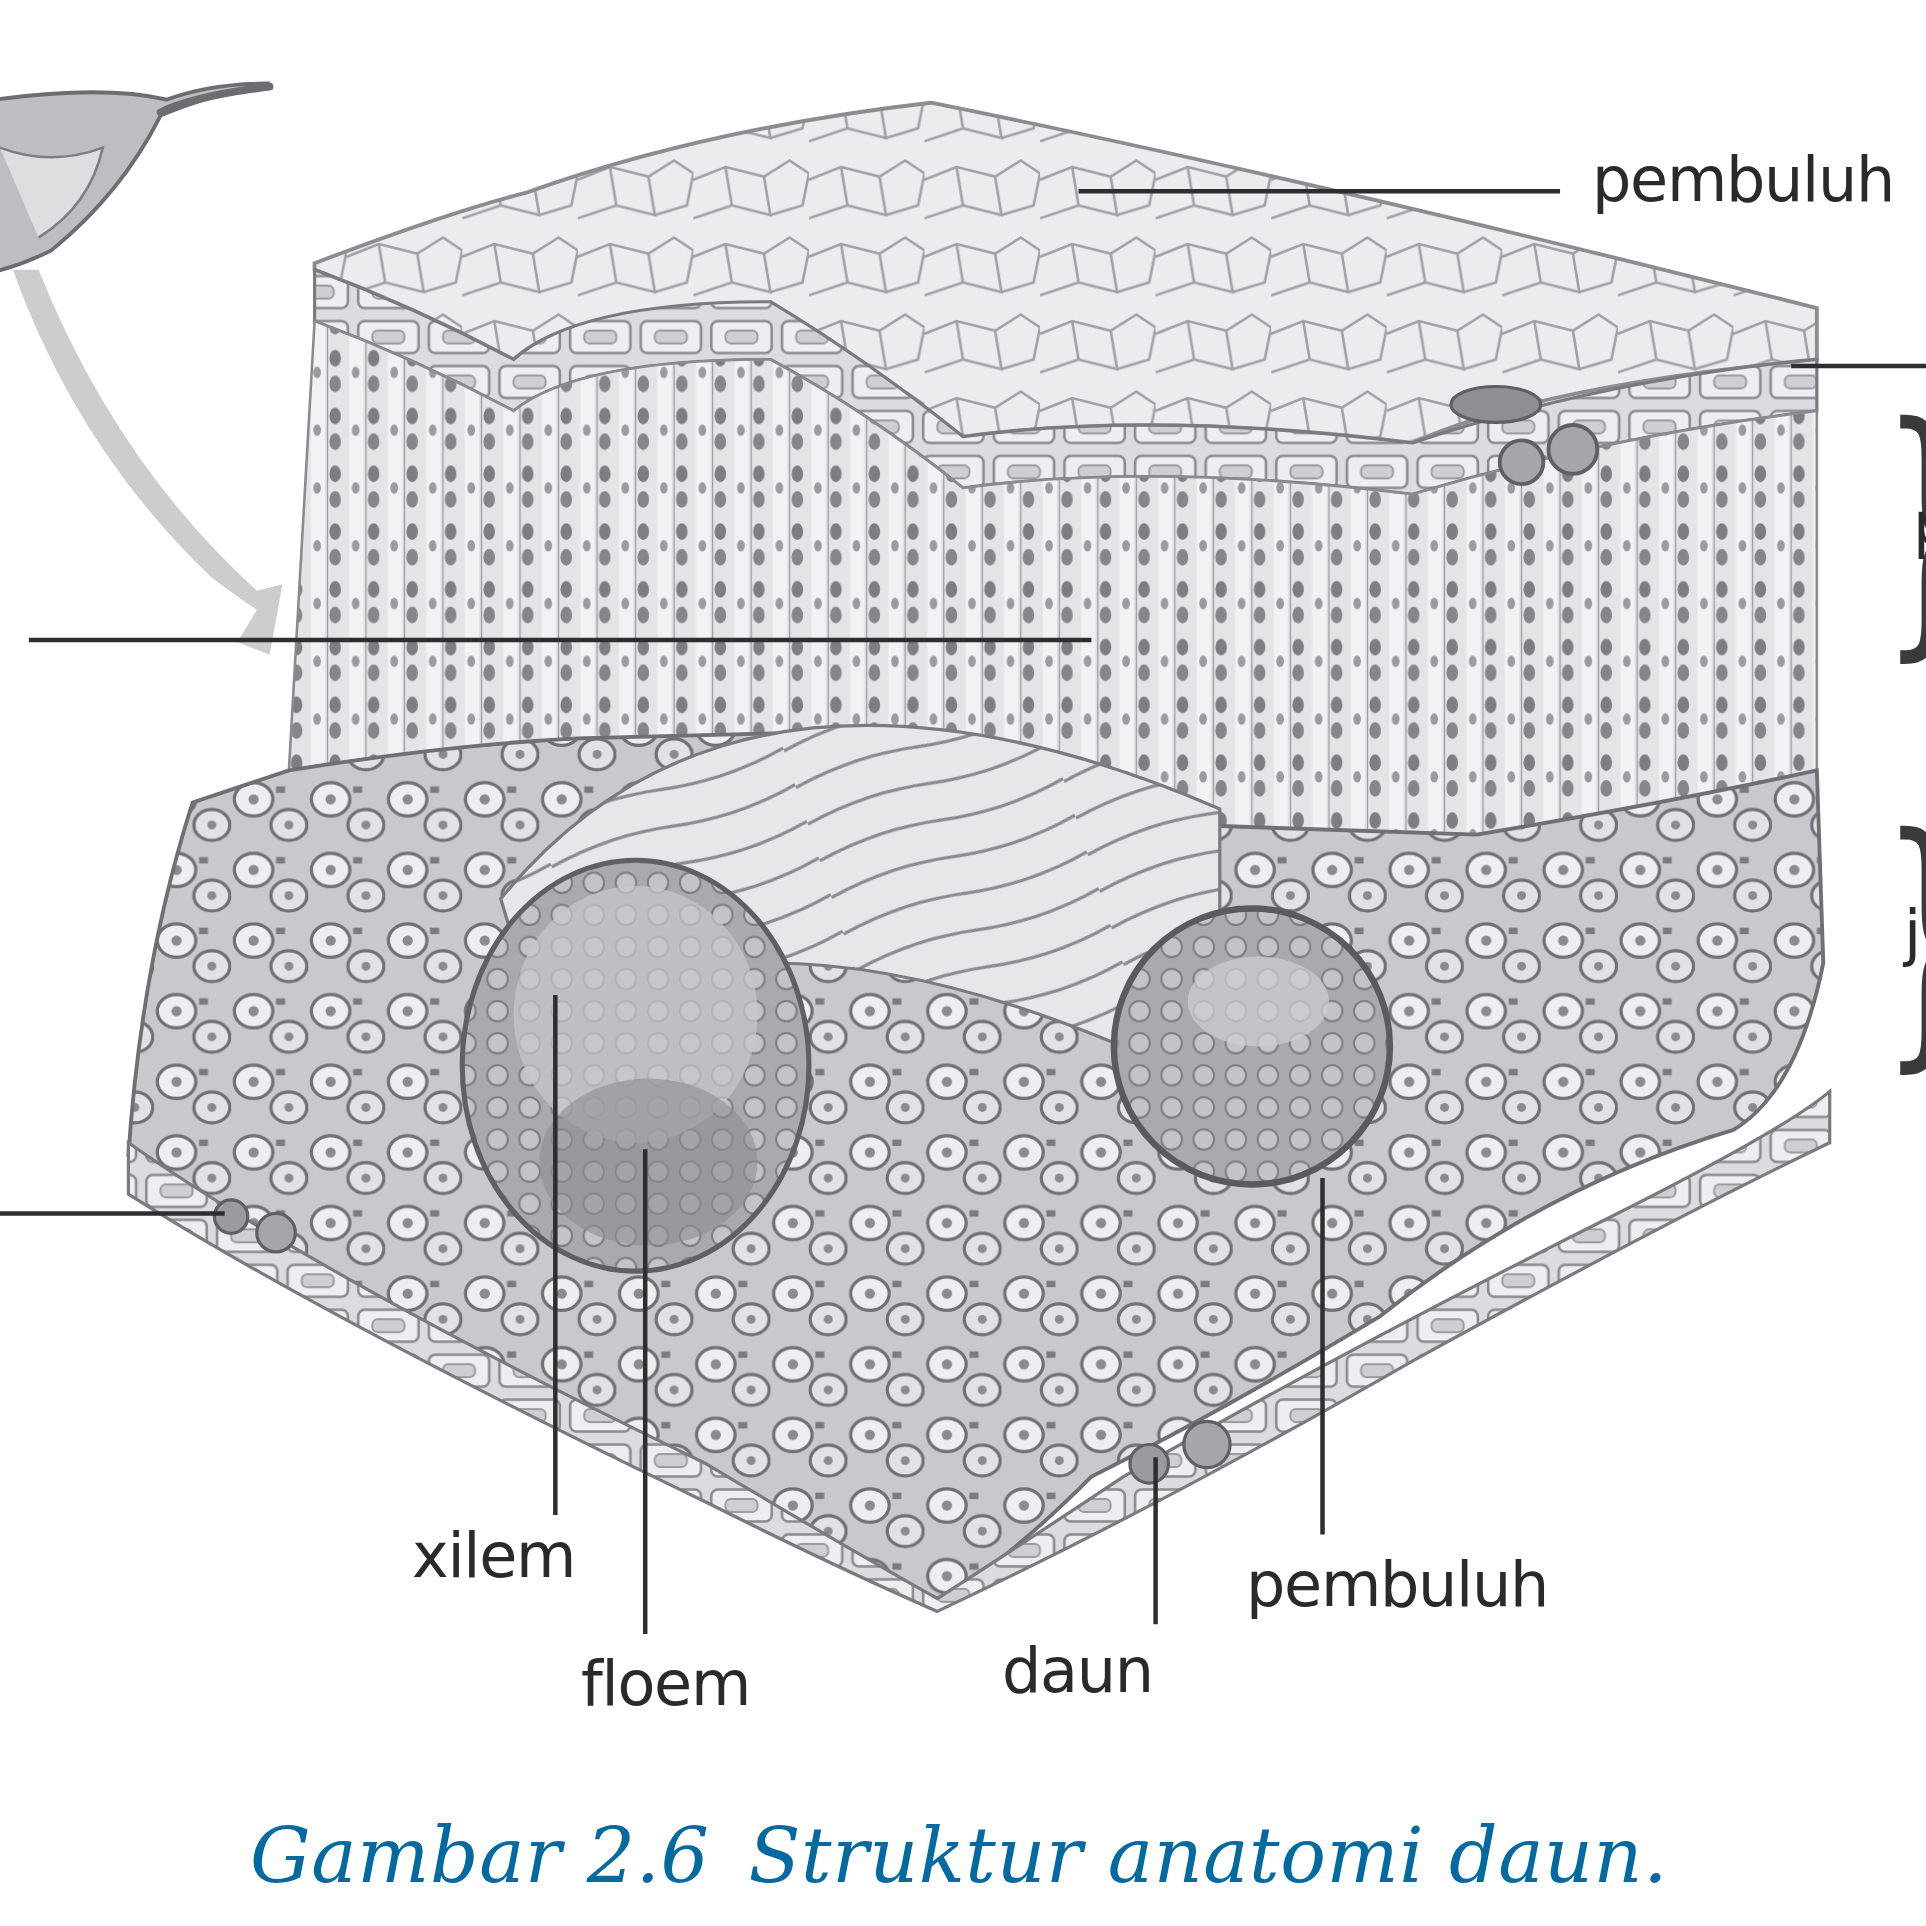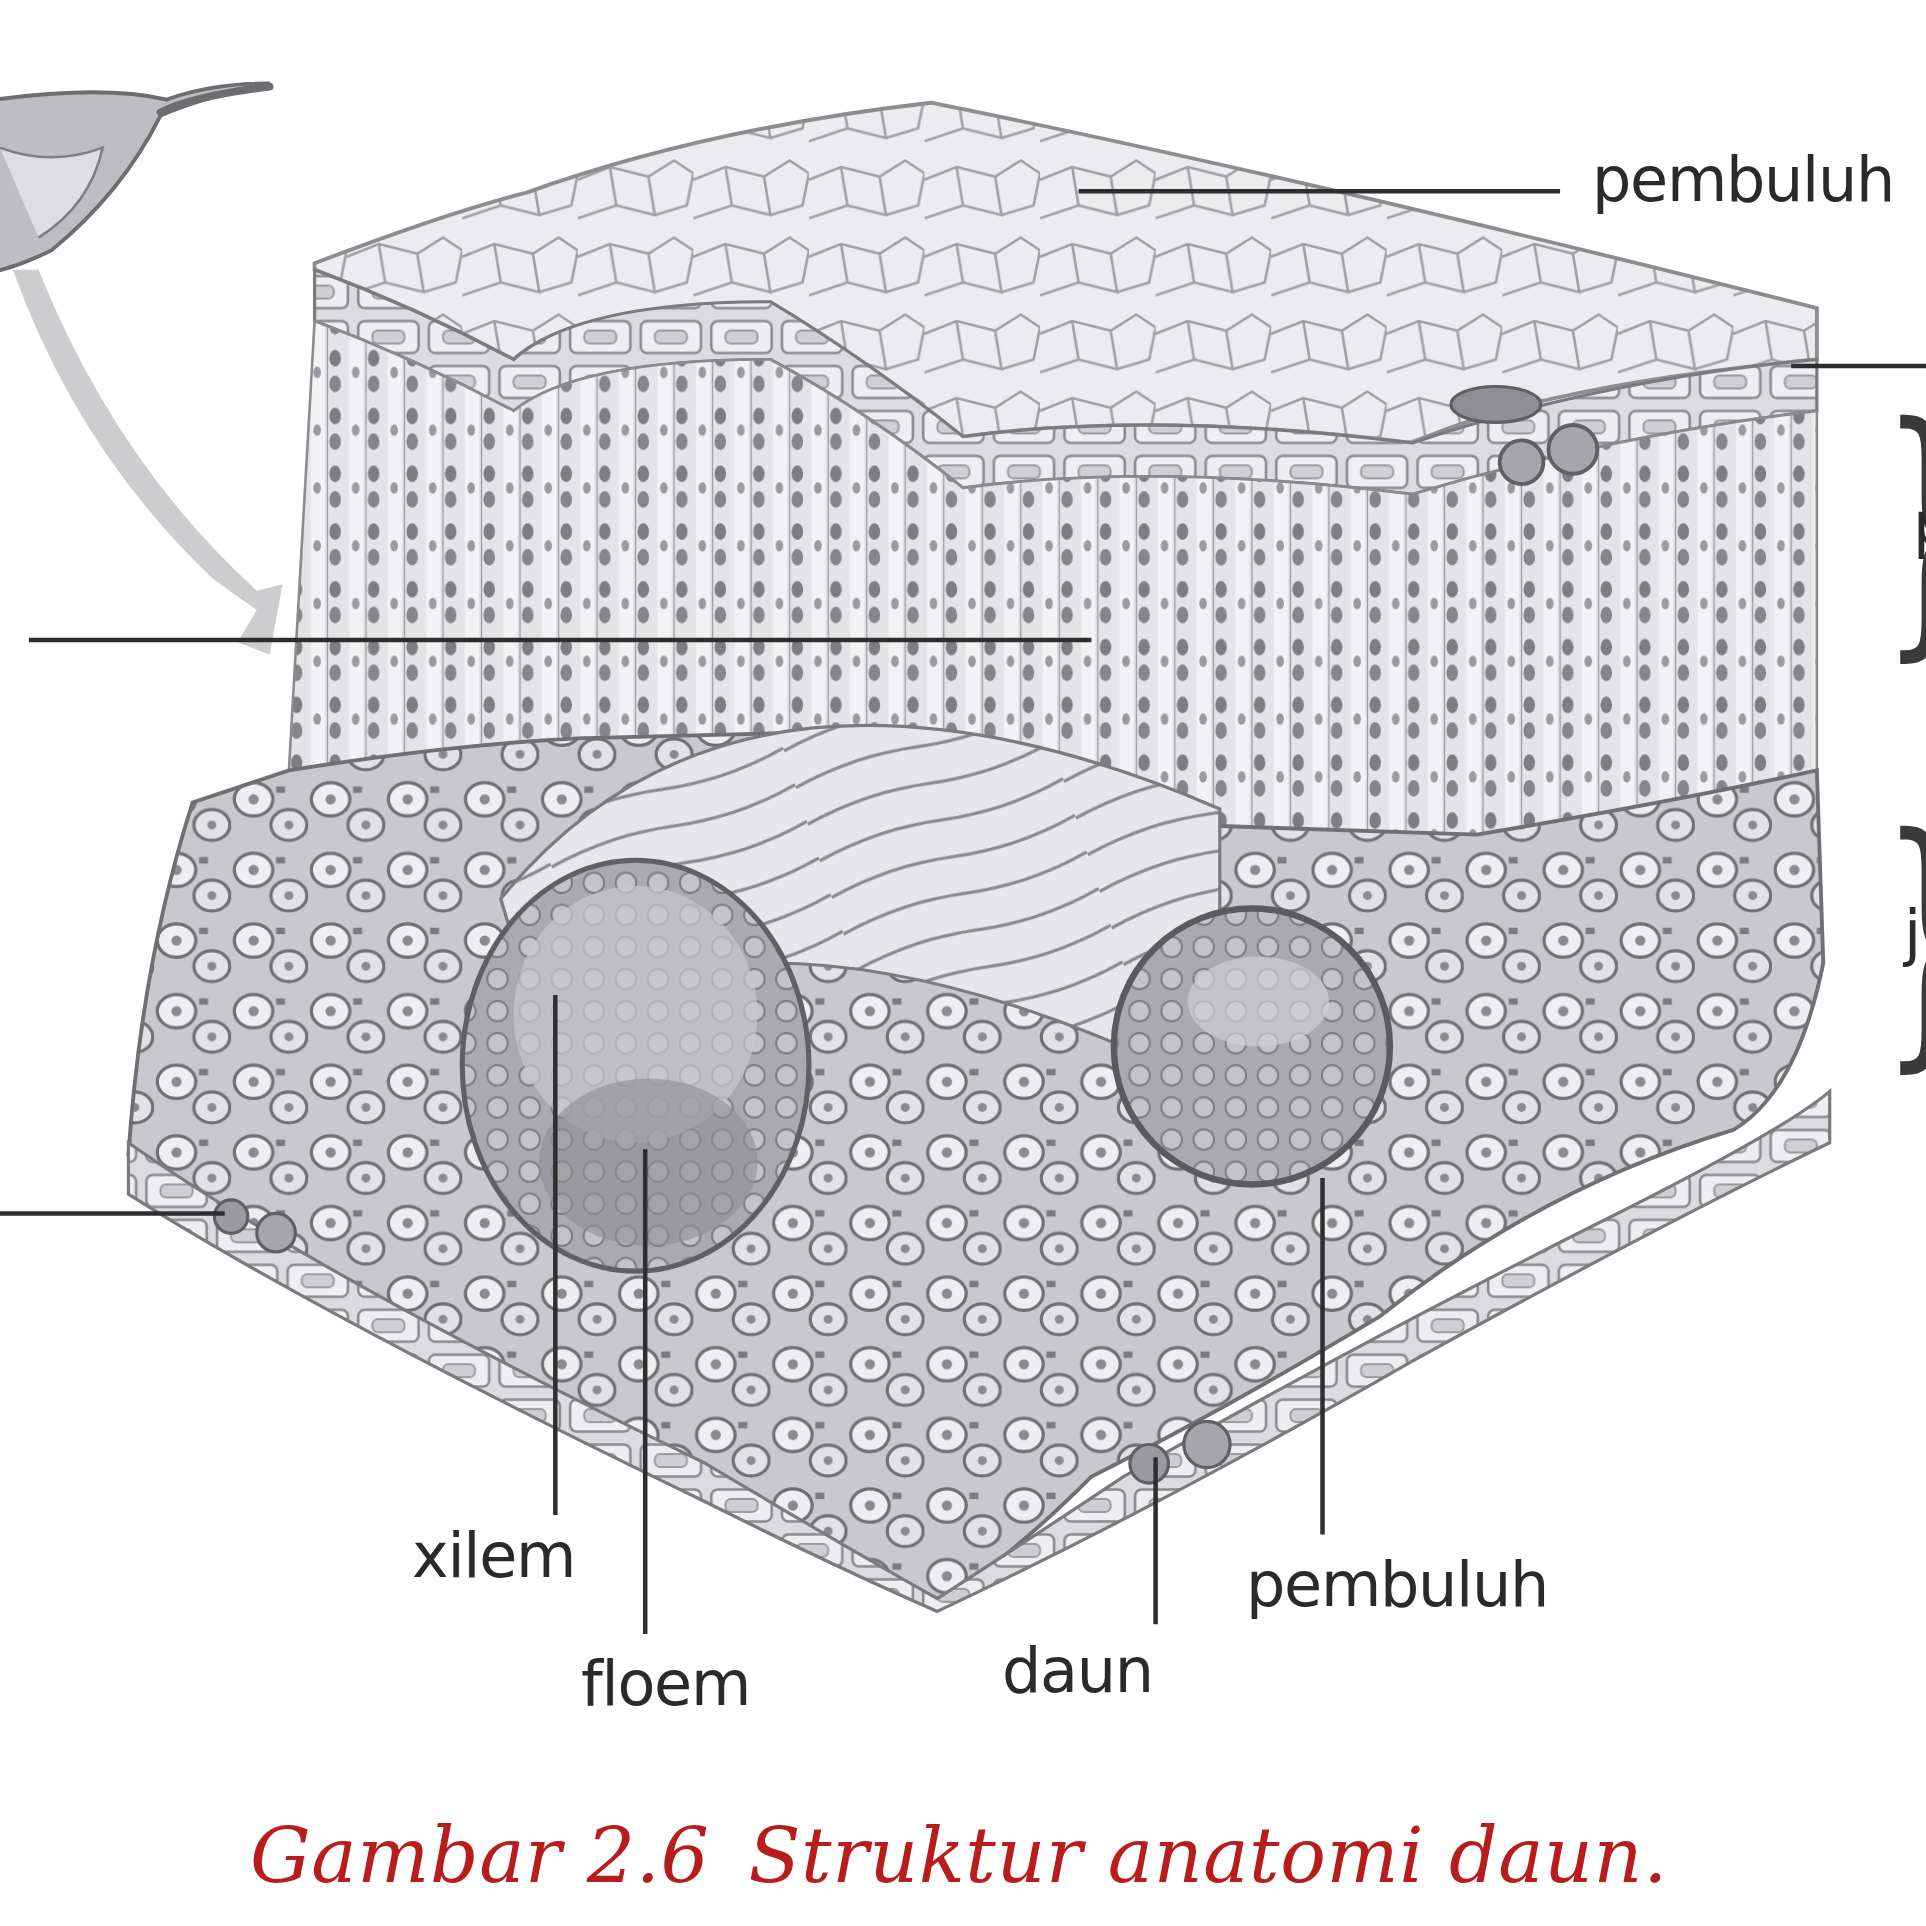--- a/index.html
+++ b/index.html
@@ -1,19 +1,19 @@
 <!DOCTYPE html>
 <html style="font-size:10.3px"><head>
   <meta charset="utf-8">
   <style>
     html, body { margin: 0; padding: 0; background: #ffffff; }
     body { width: 1926px; height: 1926px; position: relative; overflow: hidden; font-family: "DejaVu Sans", sans-serif; }
     #figure { position: absolute; left: 0; top: 0; width: 1926px; height: 1926px; }
     .label { position: absolute; color: #2a2a2a; font-family: "DejaVu Sans", sans-serif; font-size: 62px; line-height: 1; white-space: nowrap; letter-spacing: -1.3px; }
-    .caption { position: absolute; left: 250px; top: 1811px; font-family: "DejaVu Serif", serif; font-style: italic; font-size: 76px; color: #b91c1c; white-space: nowrap; letter-spacing: 0.6px; }
+    .caption { position: absolute; left: 250px; top: 1811px; font-family: "DejaVu Serif", serif; font-style: italic; font-size: 76px; color: #0369a1; white-space: nowrap; letter-spacing: 0.6px; }
     .caption .num { margin-right: 39px; }
     .brace { position: absolute; font-family: "DejaVu Serif", serif; color: #3a3a3a; line-height: 1; }
   </style>
 </head>
 <body>
 
 <svg id="figure" viewBox="0 0 3000 3000" xmlns="http://www.w3.org/2000/svg">
   <defs>
     <pattern id="palisade" width="60" height="90" patternUnits="userSpaceOnUse">
       <rect width="60" height="90" fill="#e4e4e6"></rect>

